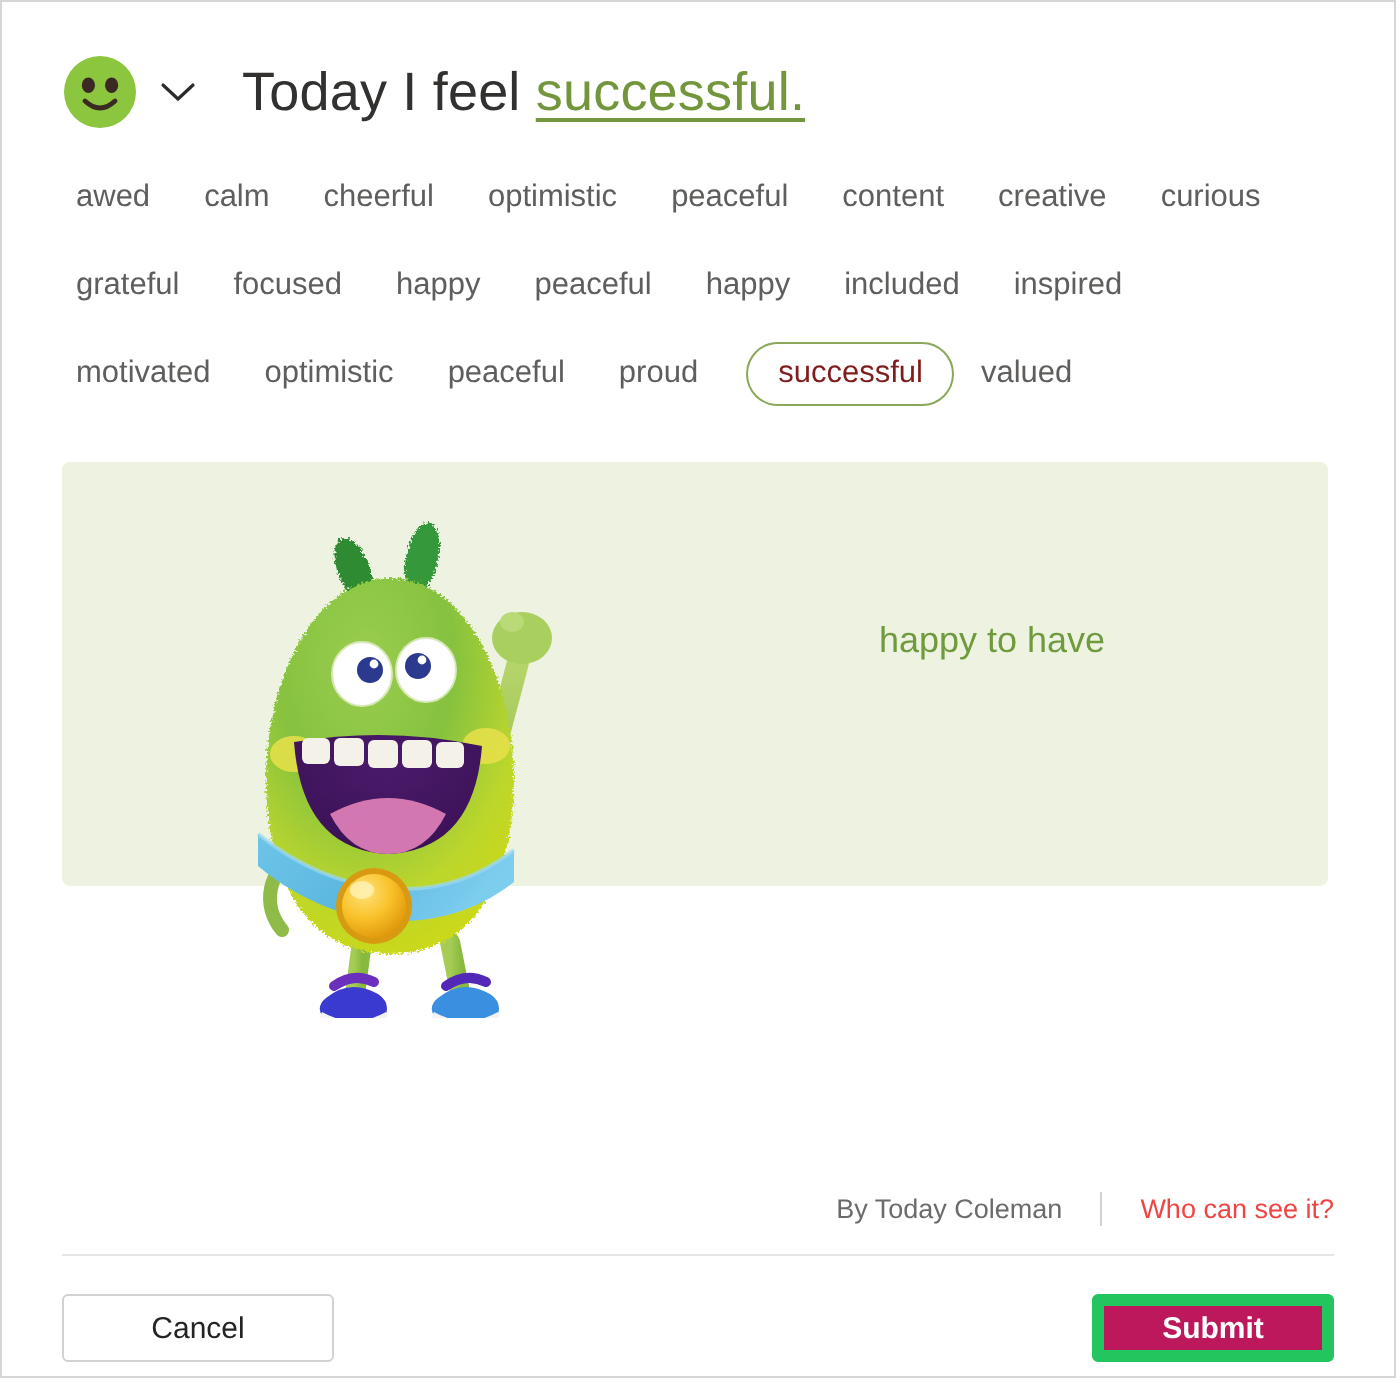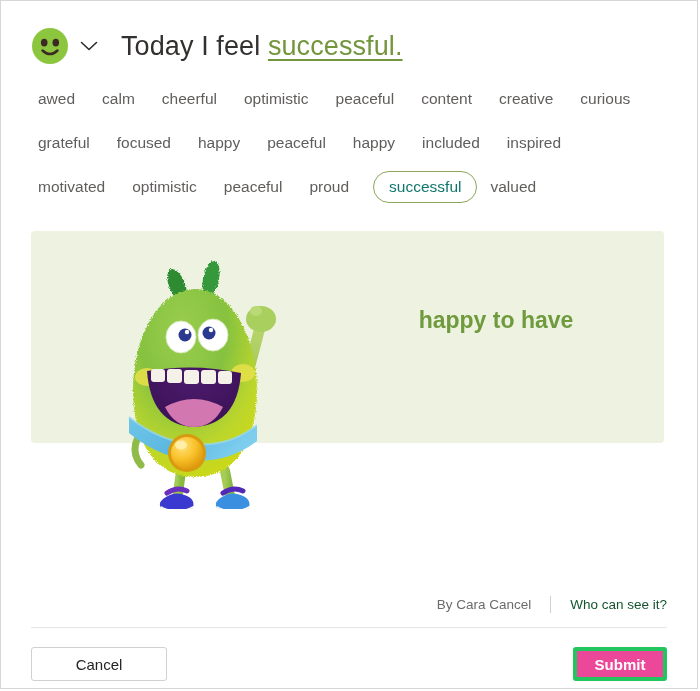--- a/index.html
+++ b/index.html
@@ -76,21 +76,21 @@
     margin: 6px 0;
     margin-right: 25px;
     line-height: 20px;
     white-space: nowrap;
     border: 1.6px solid transparent;
     border-radius: 16px;
     box-sizing: border-box;
     cursor: pointer;
   }
   .chip.selected {
-    color: #0f766e;
+    color: #7f1d1d;
     border-color: #8aa75a;
     padding: 5px 15px;
     margin-right: 12px;
     margin-left: -2px;
   }
 
   
   .banner-wrap {
     position: relative;
     margin: 22px 0 0 0;
@@ -104,24 +104,23 @@
     height: 212px;
     background: #edf3e0;
     border-radius: 4px;
   }
   .banner-text {
     position: absolute;
     left: 345px;
     top: 72px;
     width: 300px;
     text-align: center;
-    font-size: 23px;
+    font-size: 18px;
     line-height: 34px;
     color: #6f9a3d;
-    font-weight: bold;
   }
 
   
   .mascot {
     position: absolute;
     left: 106px;
     top: 18px;
     width: 210px;
     height: 260px;
   }
@@ -136,21 +135,21 @@
     font-size: 13.5px;
     color: #6b6b6b;
   }
   .byline .sep {
     width: 1px;
     height: 17px;
     background: #d0d0d0;
     margin: 0 19px;
   }
   .byline .link {
-    color: #14532d;
+    color: #ef4444;
     cursor: pointer;
   }
 
   
   .divider {
     position: absolute;
     left: 30px;
     right: 30px;
     top: 626px;
     height: 1px;
@@ -173,24 +172,24 @@
     box-sizing: border-box;
   }
   .btn-cancel {
     width: 136px;
     height: 34px;
     background: #ffffff;
     border: 1px solid #d1d1d1;
     color: #252423;
   }
   .btn-submit {
-    width: 94px;
+    width: 121px;
     height: 34px;
-    background: #ec4899;
-    border: 4px solid #22c55e;
+    background: #be185d;
+    border: 6px solid #22c55e;
     color: #ffffff;
     font-weight: 700;
   }
 </style>
 </head>
 <body>
 
 <div class="dialog">
 
   <div class="header">
@@ -338,21 +337,21 @@
         <path d="M22 168 C62 200 112 206 150 176" stroke="#9bd9f2" stroke-width="2" fill="none" opacity="0.7"></path>
 
         <circle cx="80" cy="204" r="19" fill="#d89a10"></circle>
         <circle cx="80" cy="204" r="16" fill="url(#medalG)"></circle>
         <ellipse cx="74" cy="196" rx="6" ry="4.5" fill="#fff2b8" opacity="0.8"></ellipse>
       </svg>
     </div>
   </div>
 
   <div class="byline">
-    <span>By Cara Cancel</span>
+    <span>By Today Coleman</span>
     <span class="sep"></span>
     <span class="link">Who can see it?</span>
   </div>
 
   <div class="divider"></div>
   <div class="footer">
     <button class="btn btn-cancel">Cancel</button>
     <button class="btn btn-submit">Submit</button>
   </div>
 

